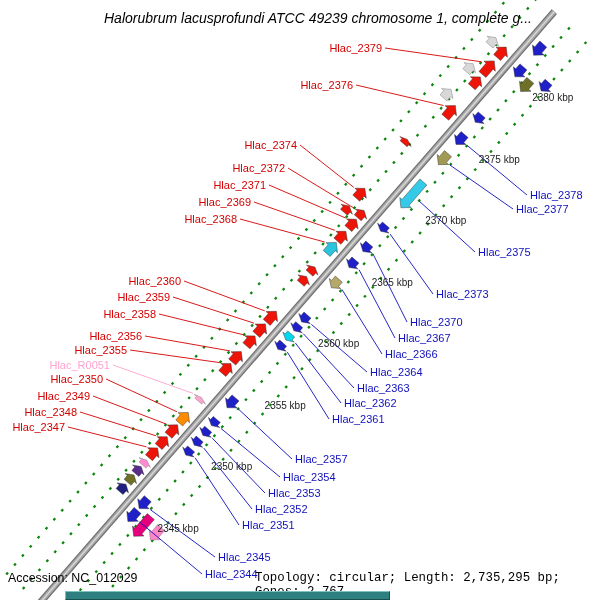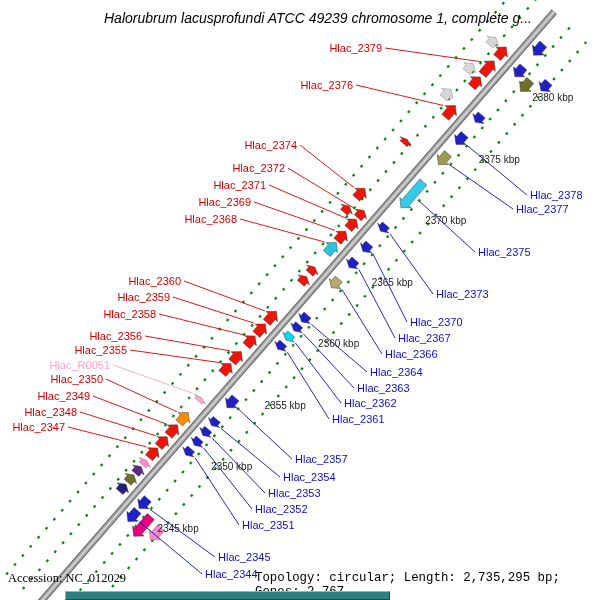--- a/index.html
+++ b/index.html
@@ -2,21 +2,21 @@
 <html><head>
 <meta charset="utf-8">
 <style>
   html,body{margin:0;padding:0;background:#ffffff;width:600px;height:600px;overflow:hidden;}
   .app{position:relative;width:600px;height:600px;font-family:"Liberation Sans",sans-serif;}
   #genome-svg{position:absolute;left:0;top:0;}
   .seq-title{position:absolute;top:10px;left:8px;right:0;text-align:center;
     font:italic 14px "Liberation Sans",sans-serif;color:#000;margin-left:28px;}
   .gene-label{font:11px "Liberation Sans",sans-serif;}
   .tick-label{font:10px "Liberation Sans",sans-serif;}
-  .footer-acc{position:absolute;left:8px;top:571px;font-size:12.4px;color:#000;font-family:Liberation Serif, serif;}
+  .footer-acc{position:absolute;left:8px;top:571px;font-size:12.4px;color:#000;}
   .footer-topo{position:absolute;left:255px;top:571px;font-size:12.4px;color:#000;font-family:Liberation Mono, monospace;}
   .scroll-track{position:absolute;left:0;top:590px;width:600px;height:10px;}
   .scroll-thumb{position:absolute;left:65px;top:1px;width:325px;height:9px;box-sizing:border-box;
     background:#2e7f7f;border-top:1px solid #7fc0c0;border-left:1px solid #7fc0c0;
     border-bottom:1px solid #174f4f;border-right:1px solid #174f4f;}
 </style>
 </head>
 <body>
 
 <div class="app">

